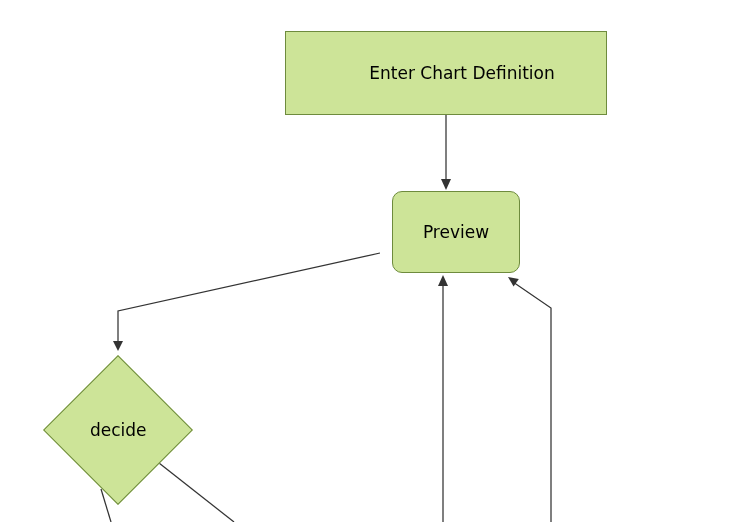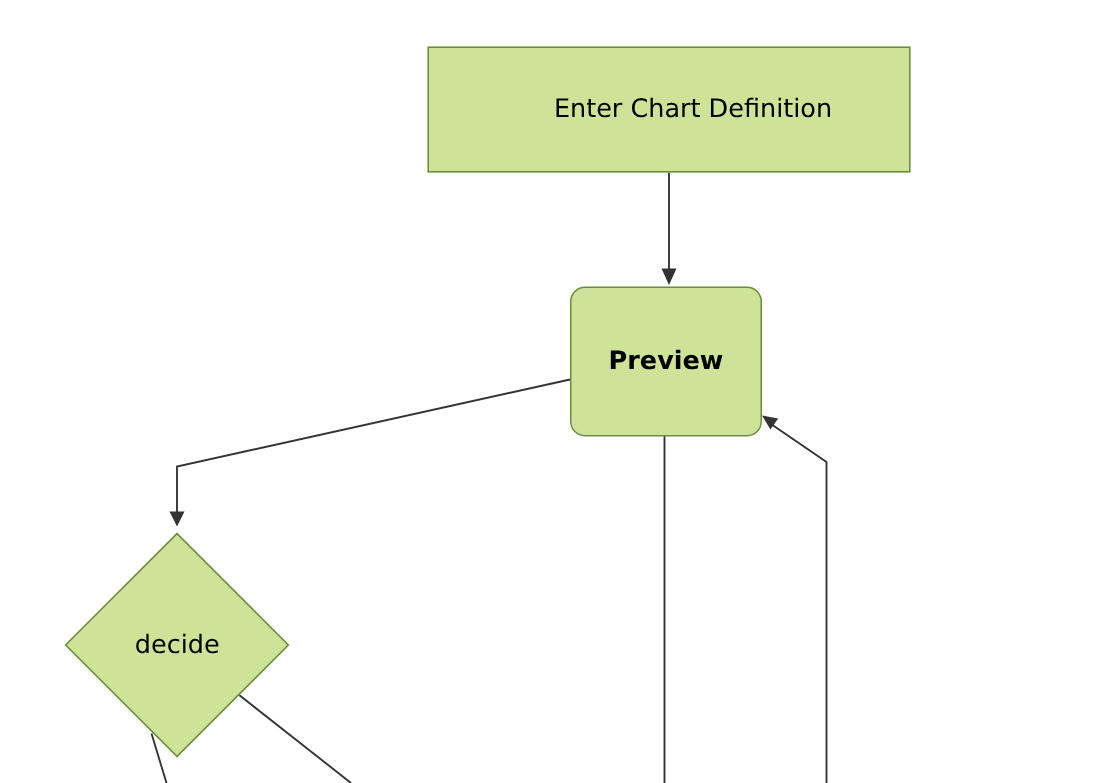--- a/index.html
+++ b/index.html
@@ -52,26 +52,25 @@
     text-align: center;
   }
   .node-rect {
     left: 285px;
     top: 31px;
     width: 322px;
     height: 84px;
     padding-left: 32px;
   }
   .node-rounded {
-    left: 380px;
+    left: 392px;
     top: 191px;
     width: 128px;
-    height: 100px;
+    height: 82px;
     border-radius: 10px;
-    font-weight: bold;
   }
   .node-diamond {
     left: 65px;
     top: 377px;
     width: 106px;
     height: 106px;
     transform: rotate(45deg);
   }
   .node-diamond .diamond-label {
     transform: rotate(-45deg);

